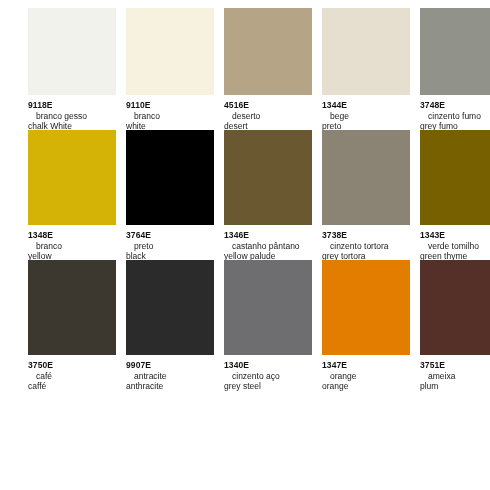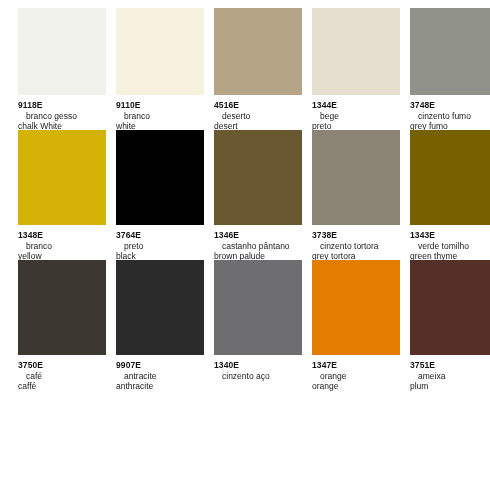--- a/index.html
+++ b/index.html
@@ -31,21 +31,21 @@
     grid-template-columns: repeat(5, 98px);
     grid-template-rows: repeat(3, 130px);
     column-gap: 0px;
     row-gap: 0px;
   }
   .swatch-cell {
     position: relative;
     width: 98px;
     height: 130px;
     box-sizing: border-box;
-    padding: 8px 0 0 18px;
+    padding: 8px 0 0 28px;
   }
   .swatch-chip {
     width: 88px;
     height: 87px;
     display: block;
     box-sizing: border-box;
   }
   .swatch-labels {
     padding-top: 5px;
     width: 92px;
@@ -141,21 +141,21 @@
           <div class="swatch-code">3764E</div>
           <div class="swatch-name-pt">preto</div>
           <div class="swatch-name-en">black</div>
         </div>
       </div>
       <div class="swatch-cell row-2">
         <div class="swatch-chip" style="background-color: rgb(105, 88, 48);"></div>
         <div class="swatch-labels">
           <div class="swatch-code">1346E</div>
           <div class="swatch-name-pt">castanho pântano</div>
-          <div class="swatch-name-en">brown palude</div>
+          <div class="swatch-name-en">yellow palude</div>
         </div>
       </div>
       <div class="swatch-cell row-2">
         <div class="swatch-chip" style="background-color: rgb(139, 132, 116);"></div>
         <div class="swatch-labels">
           <div class="swatch-code">3738E</div>
           <div class="swatch-name-pt">cinzento tortora</div>
           <div class="swatch-name-en">grey tortora</div>
         </div>
       </div>
@@ -181,20 +181,21 @@
           <div class="swatch-code">9907E</div>
           <div class="swatch-name-pt">antracite</div>
           <div class="swatch-name-en">anthracite</div>
         </div>
       </div>
       <div class="swatch-cell row-3">
         <div class="swatch-chip" style="background-color: rgb(110, 110, 112);"></div>
         <div class="swatch-labels">
           <div class="swatch-code">1340E</div>
           <div class="swatch-name-pt">cinzento aço</div>
+          <div class="swatch-name-en">grey steel</div>
         </div>
       </div>
       <div class="swatch-cell row-3">
         <div class="swatch-chip" style="background-color: rgb(226, 125, 0);"></div>
         <div class="swatch-labels">
           <div class="swatch-code">1347E</div>
           <div class="swatch-name-pt">orange</div>
           <div class="swatch-name-en">orange</div>
         </div>
       </div>

